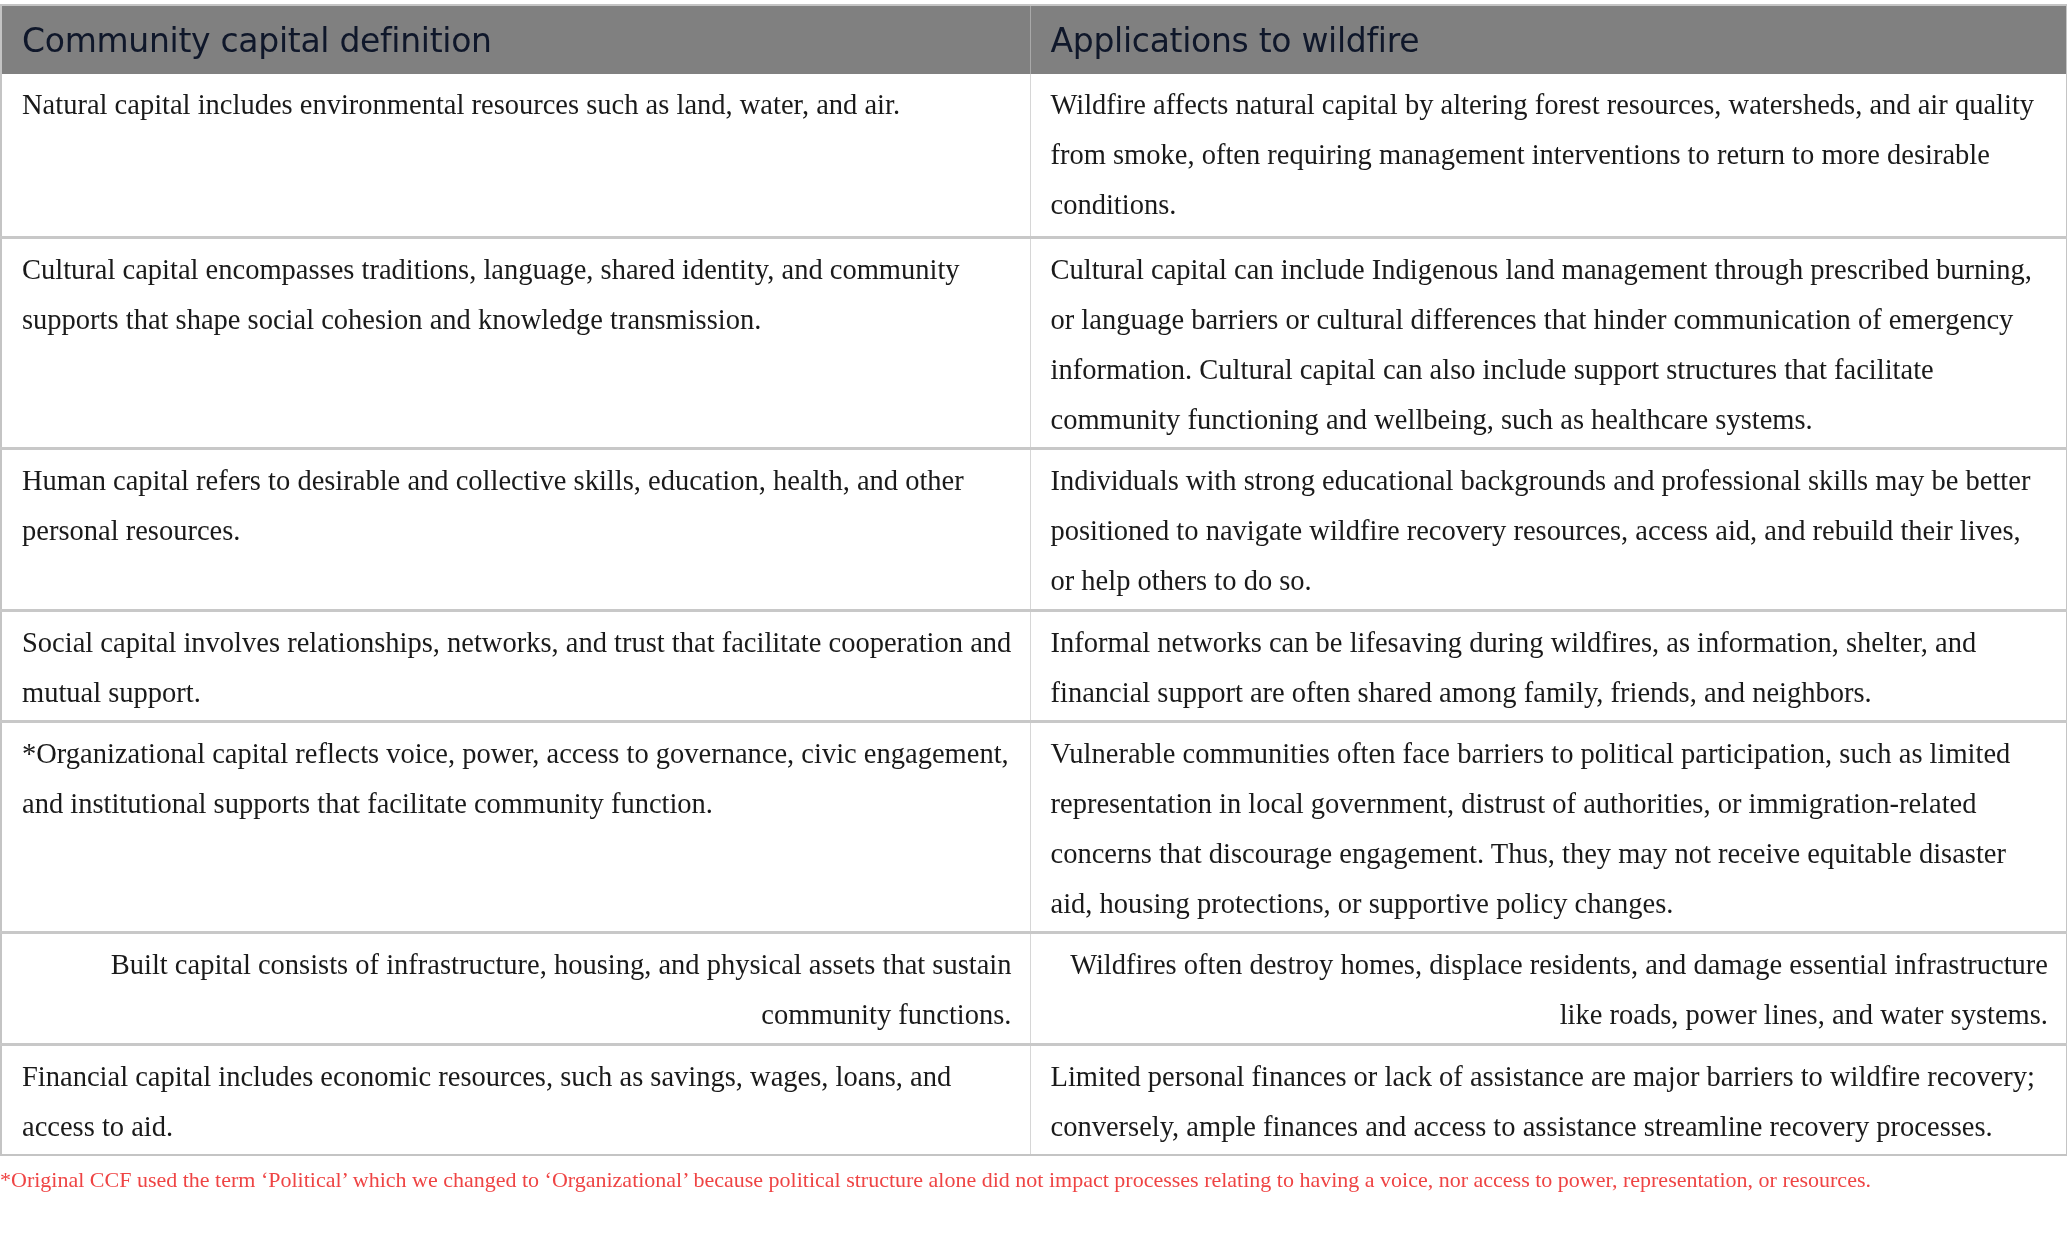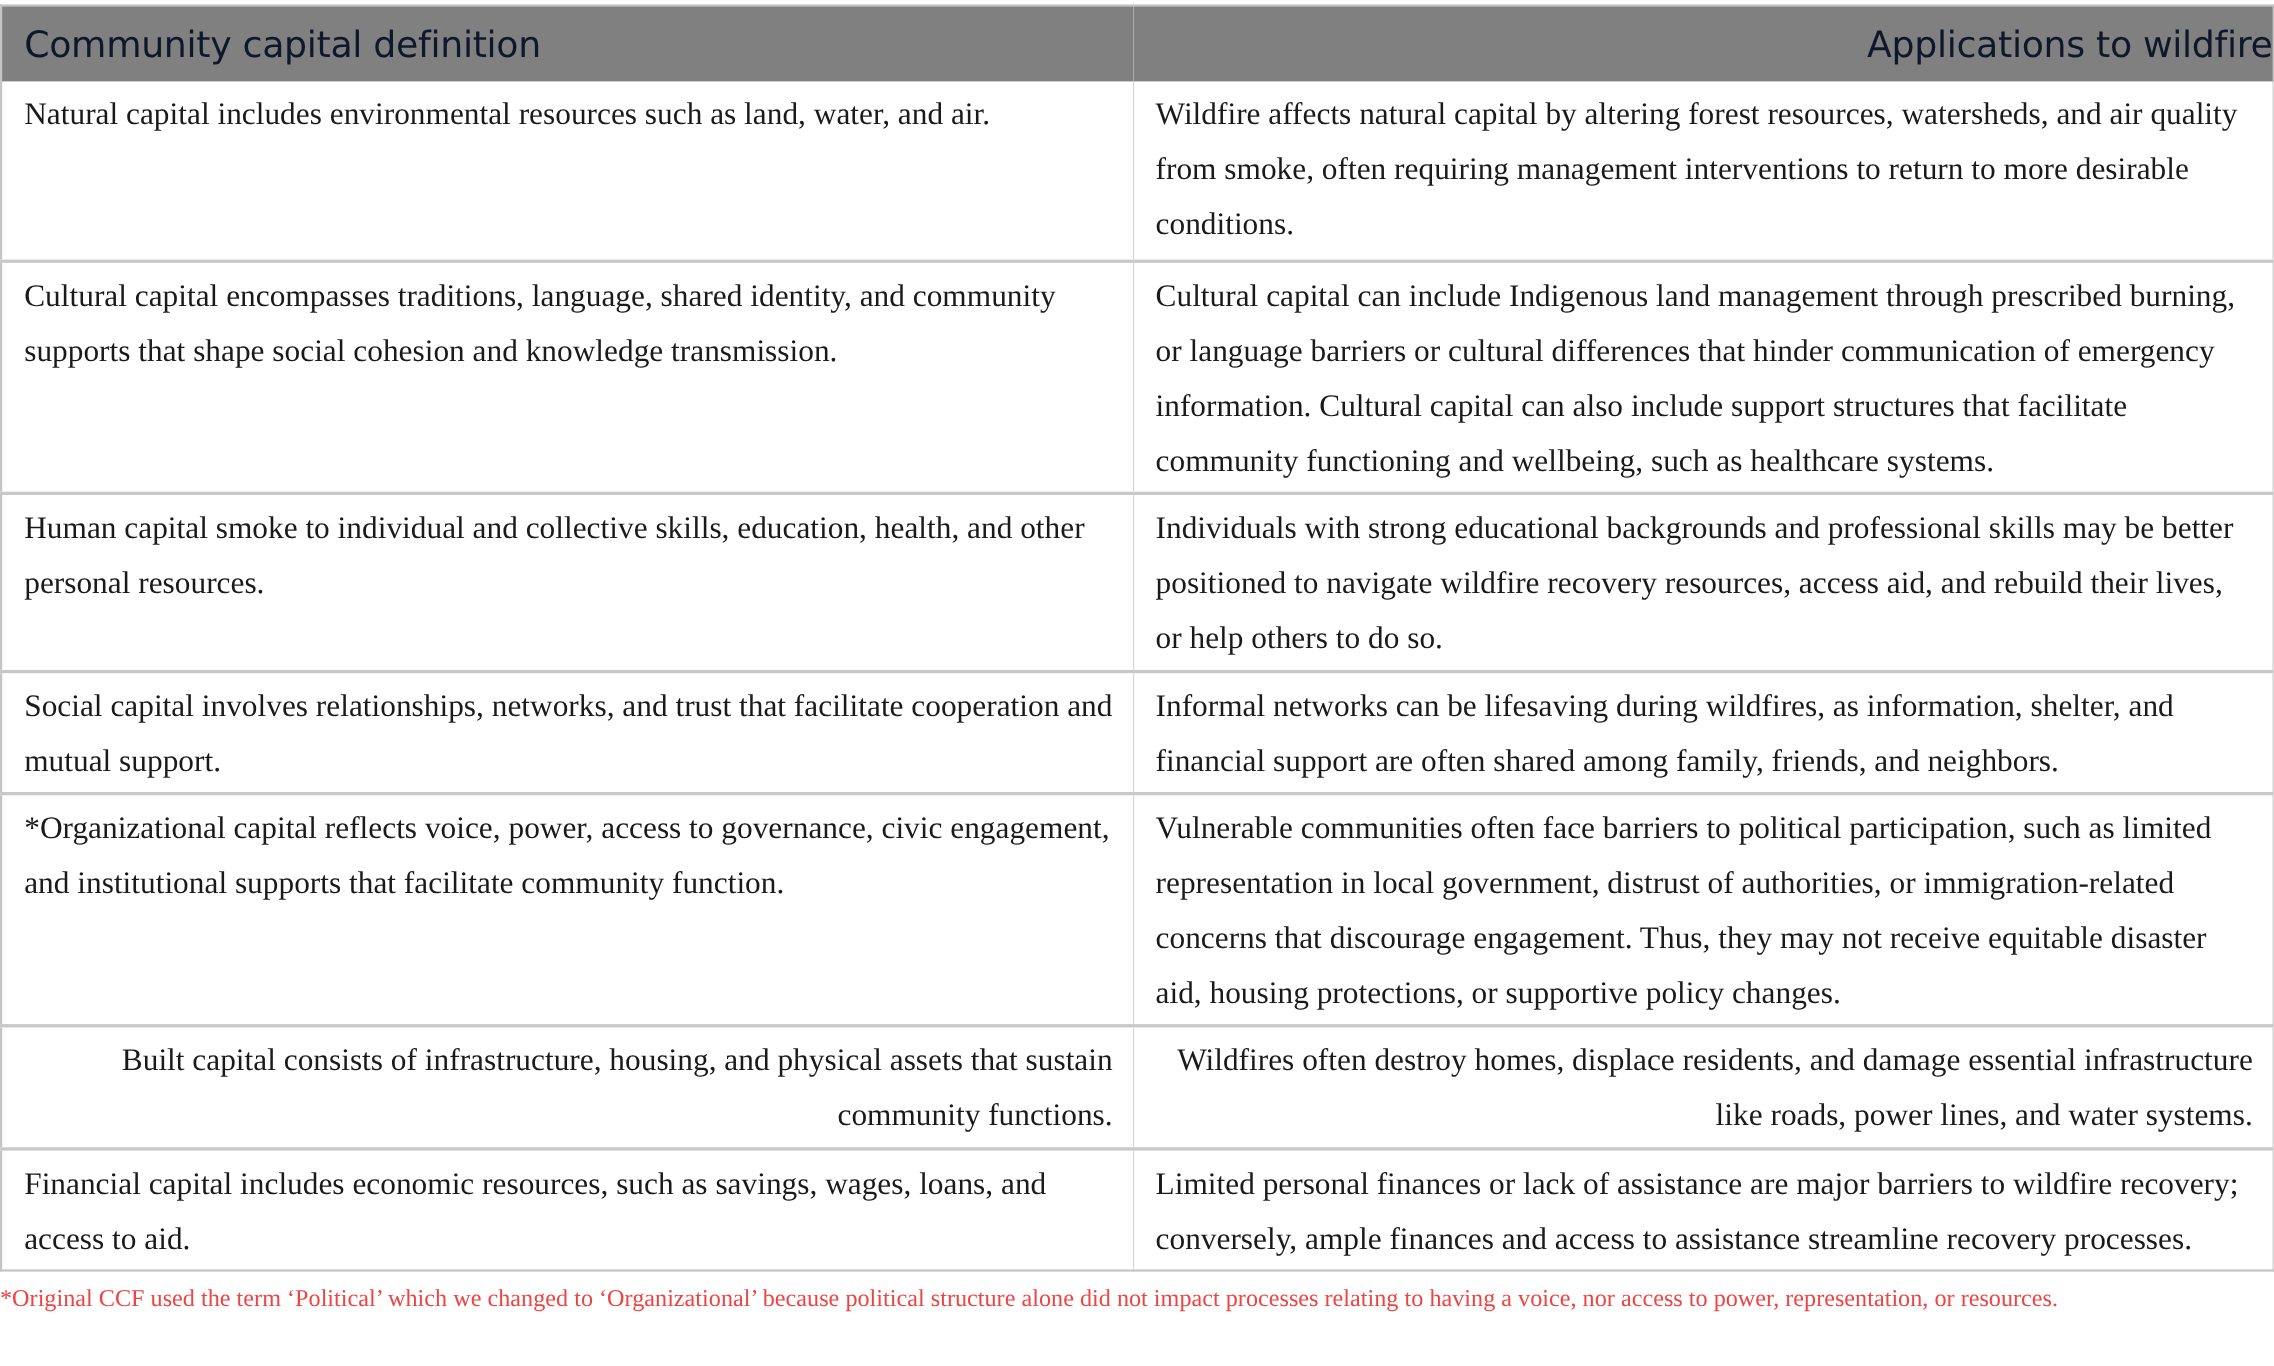--- a/index.html
+++ b/index.html
@@ -33,21 +33,21 @@
     font-family: "DejaVu Sans", "Liberation Sans", sans-serif;
     font-weight: normal;
     font-size: 33px;
     text-align: left;
     height: 68px;
     padding: 0 0 0 20px;
     letter-spacing: -0.3px;
     border-right: 1px solid #a9a9a9;
     vertical-align: middle;
   }
-  thead th:last-child { border-right: none; text-align: right; }
+  thead th:last-child { border-right: none; }
   tbody td {
     font-family: "Liberation Serif", "DejaVu Serif", serif;
     font-size: 28.5px;
     line-height: 50px;
     color: #1a1a1a;
     vertical-align: top;
     padding: 6px 18px 0 20px;
     border-top: 3px solid #c8c8c8;
     border-right: 1px solid #d6d6d6;
   }
@@ -89,21 +89,21 @@
     <tbody>
       <tr class="r1">
         <td>Natural capital includes environmental resources such as land, water, and air.</td>
         <td>Wildfire affects natural capital by altering forest resources, watersheds, and air quality from smoke, often requiring management interventions to return to more desirable conditions.</td>
       </tr>
       <tr class="r2">
         <td>Cultural capital encompasses traditions, language, shared identity, and community supports that shape social cohesion and knowledge transmission.</td>
         <td>Cultural capital can include Indigenous land management through prescribed burning, or language barriers or cultural differences that hinder communication of emergency information. Cultural capital can also include support structures that facilitate community functioning and wellbeing, such as healthcare systems.</td>
       </tr>
       <tr class="r3">
-        <td>Human capital smoke to individual and collective skills, education, health, and other personal resources.</td>
+        <td>Human capital refers to desirable and collective skills, education, health, and other personal resources.</td>
         <td>Individuals with strong educational backgrounds and professional skills may be better positioned to navigate wildfire recovery resources, access aid, and rebuild their lives, or help others to do so.</td>
       </tr>
       <tr class="r4">
         <td>Social capital involves relationships, networks, and trust that facilitate cooperation and mutual support.</td>
         <td>Informal networks can be lifesaving during wildfires, as information, shelter, and financial support are often shared among family, friends, and neighbors.</td>
       </tr>
       <tr class="r5">
         <td>*Organizational capital reflects voice, power, access to governance, civic engagement, and institutional supports that facilitate community function.</td>
         <td>Vulnerable communities often face barriers to political participation, such as limited representation in local government, distrust of authorities, or immigration-related concerns that discourage engagement. Thus, they may not receive equitable disaster aid, housing protections, or supportive policy changes.</td>
       </tr>

